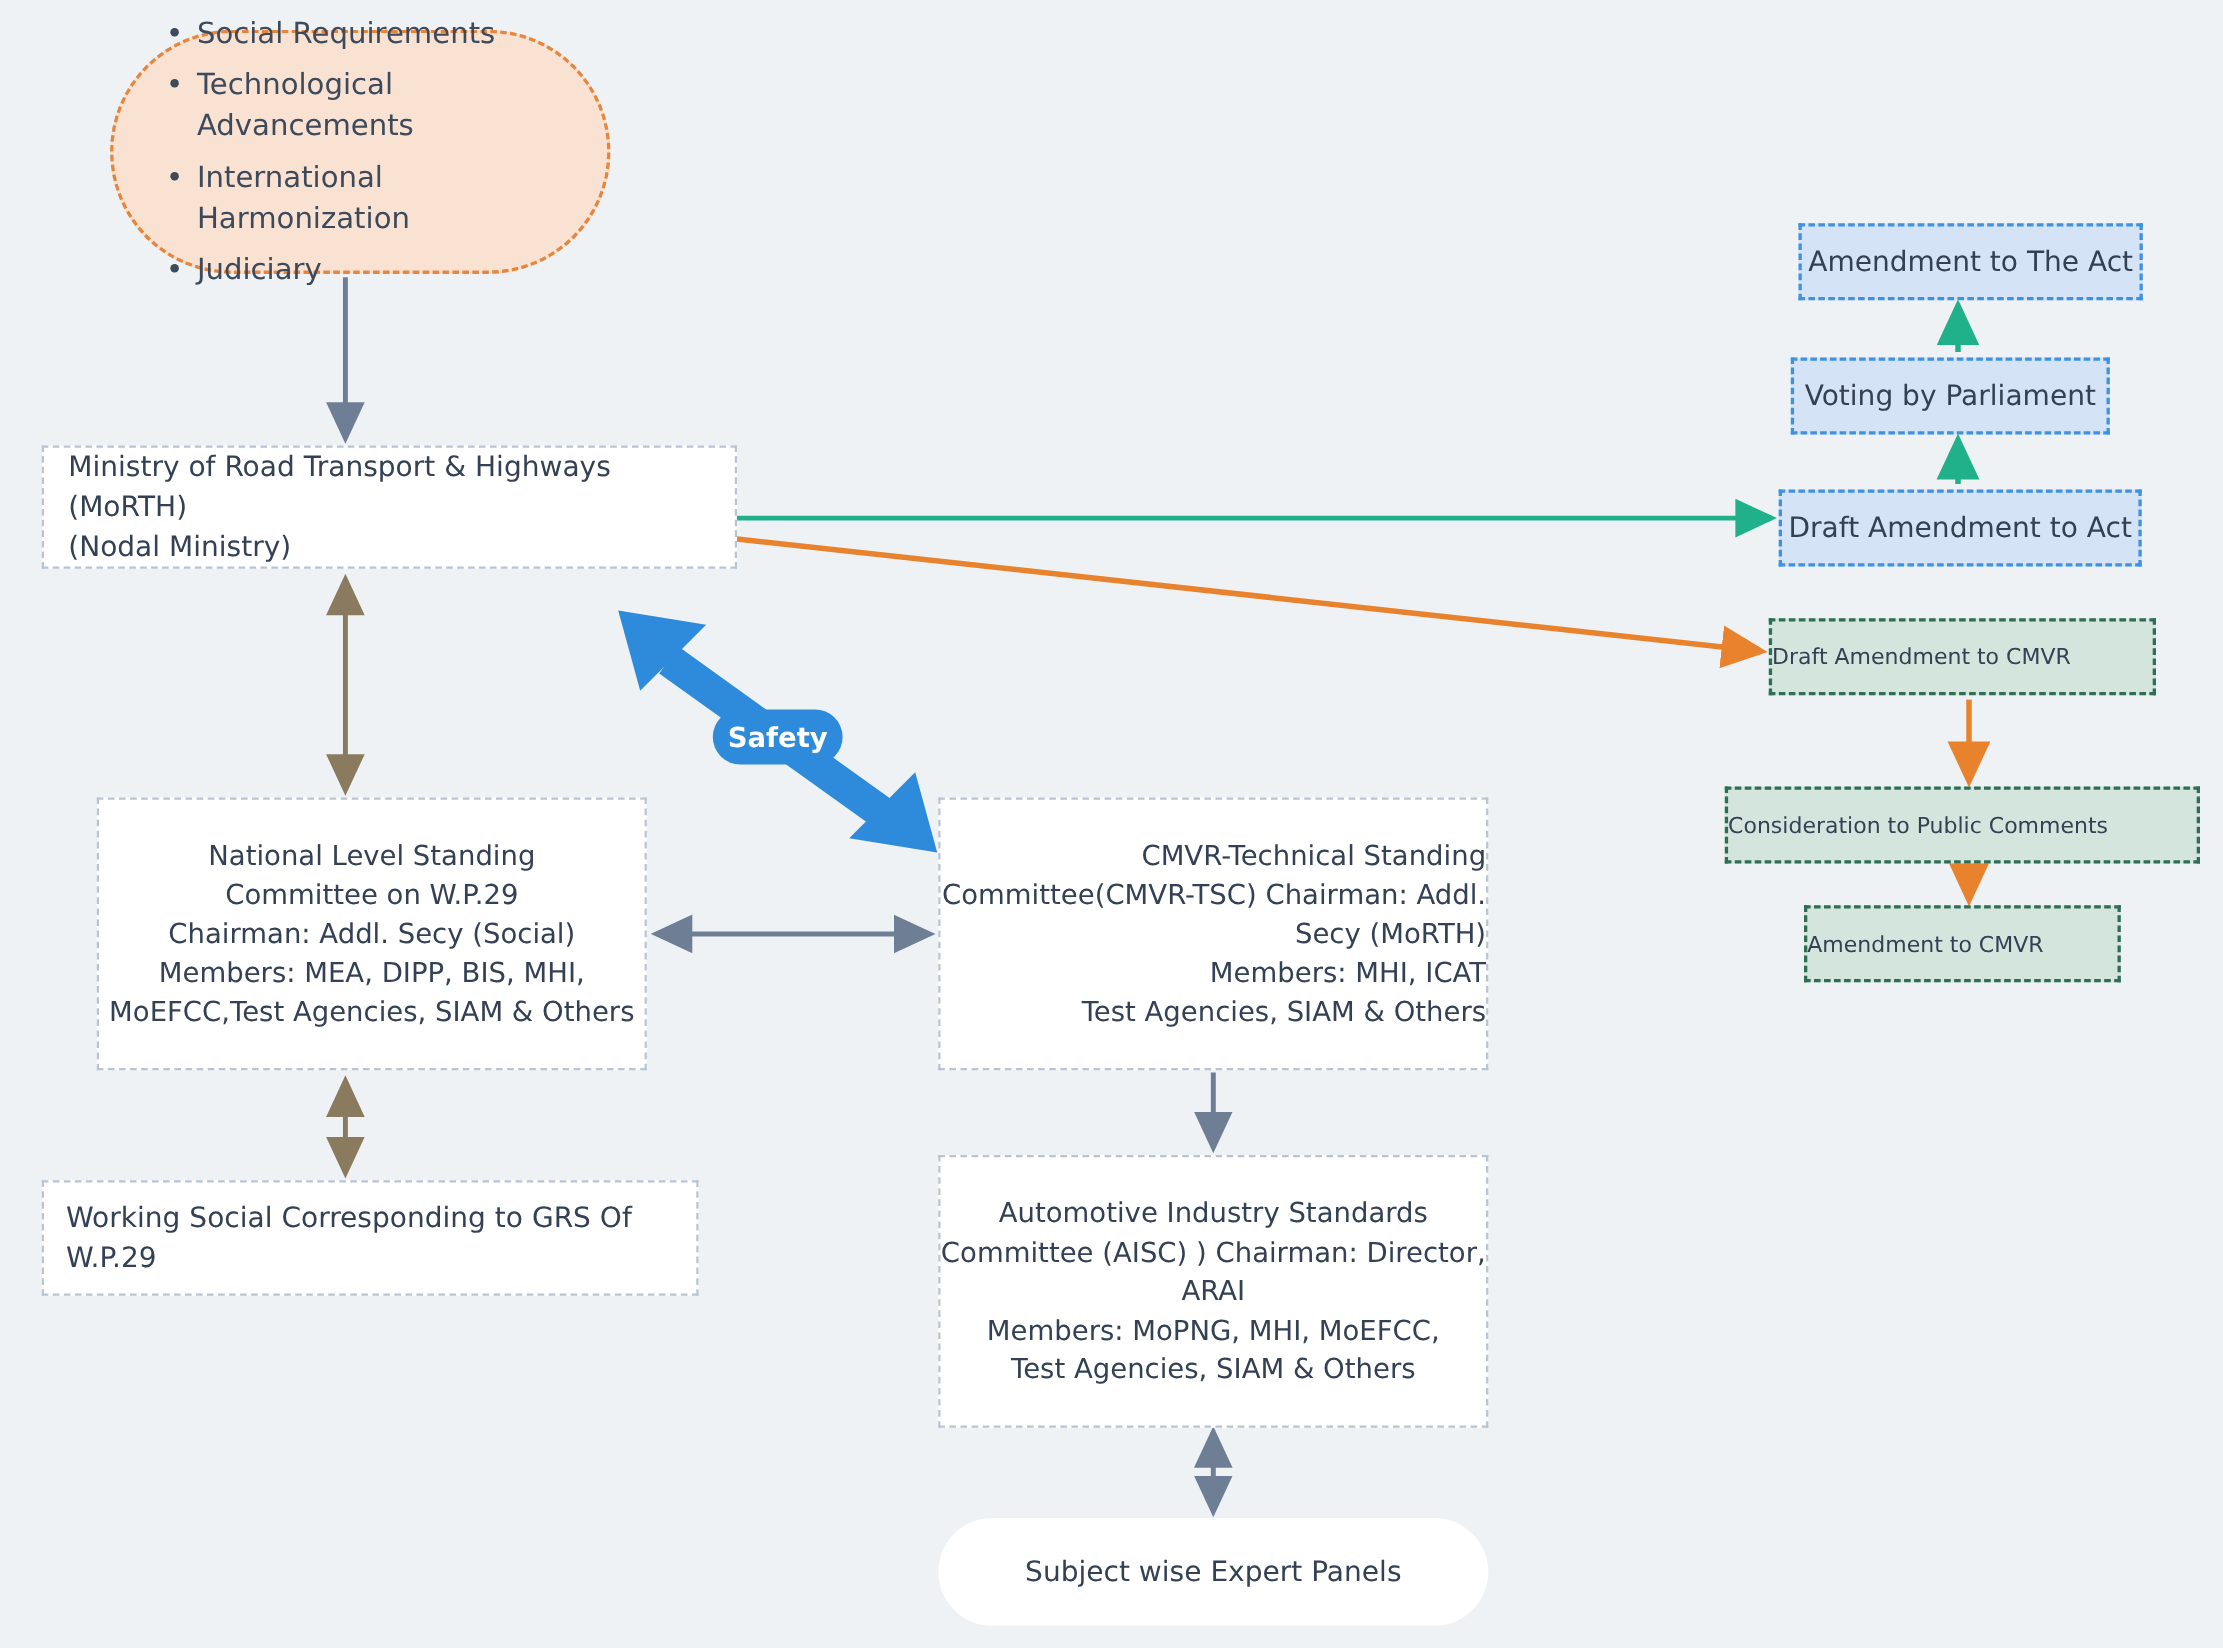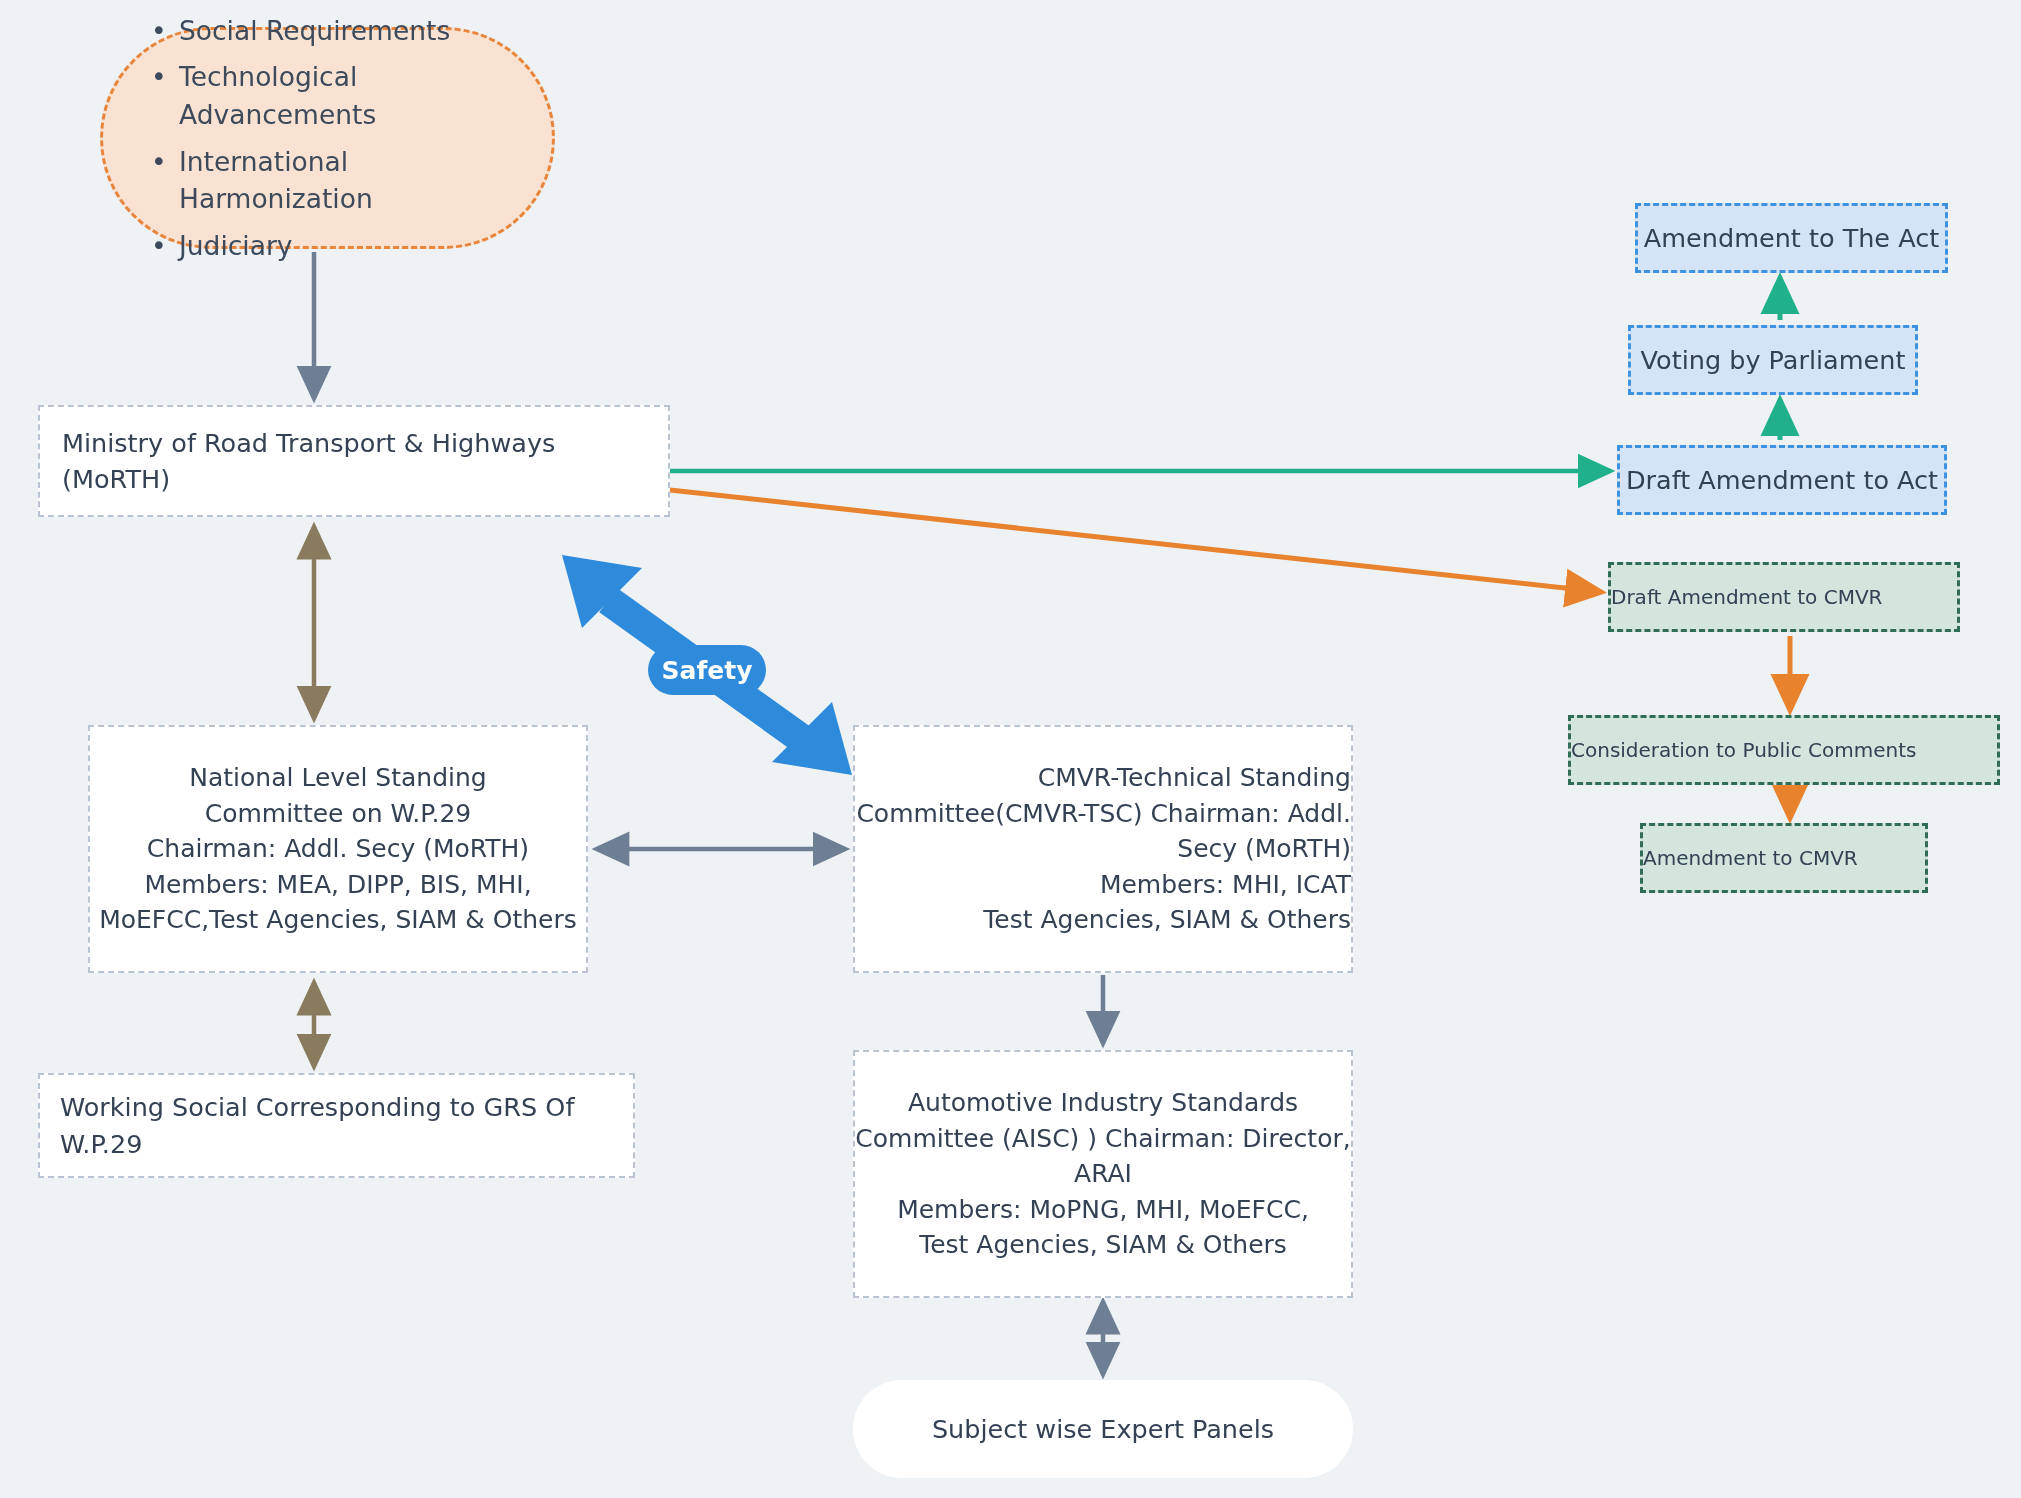--- a/index.html
+++ b/index.html
@@ -196,28 +196,29 @@
       <li>Social Requirements</li>
       <li>Technological Advancements</li>
       <li>International Harmonization</li>
       <li>Judiciary</li>
     </ul>
   </div>
 
   <div class="node whitebox" id="morth">
     <div class="txt">
       <div>Ministry of Road Transport &amp; Highways (MoRTH)</div>
+      <div>(Nodal Ministry)</div>
     </div>
   </div>
 
   <div class="node whitebox" id="nlsc">
     <div class="txt">
       <div>National Level Standing</div>
       <div>Committee on W.P.29</div>
-      <div>Chairman: Addl. Secy (MoRTH)</div>
+      <div>Chairman: Addl. Secy (Social)</div>
       <div>Members: MEA, DIPP, BIS, MHI,</div>
       <div>MoEFCC,Test Agencies, SIAM &amp; Others</div>
     </div>
   </div>
 
   <div class="node whitebox" id="cmvrtsc">
     <div class="txt">
       <div>CMVR-Technical Standing</div>
       <div>Committee(CMVR-TSC) Chairman: Addl.</div>
       <div>Secy (MoRTH)</div>

